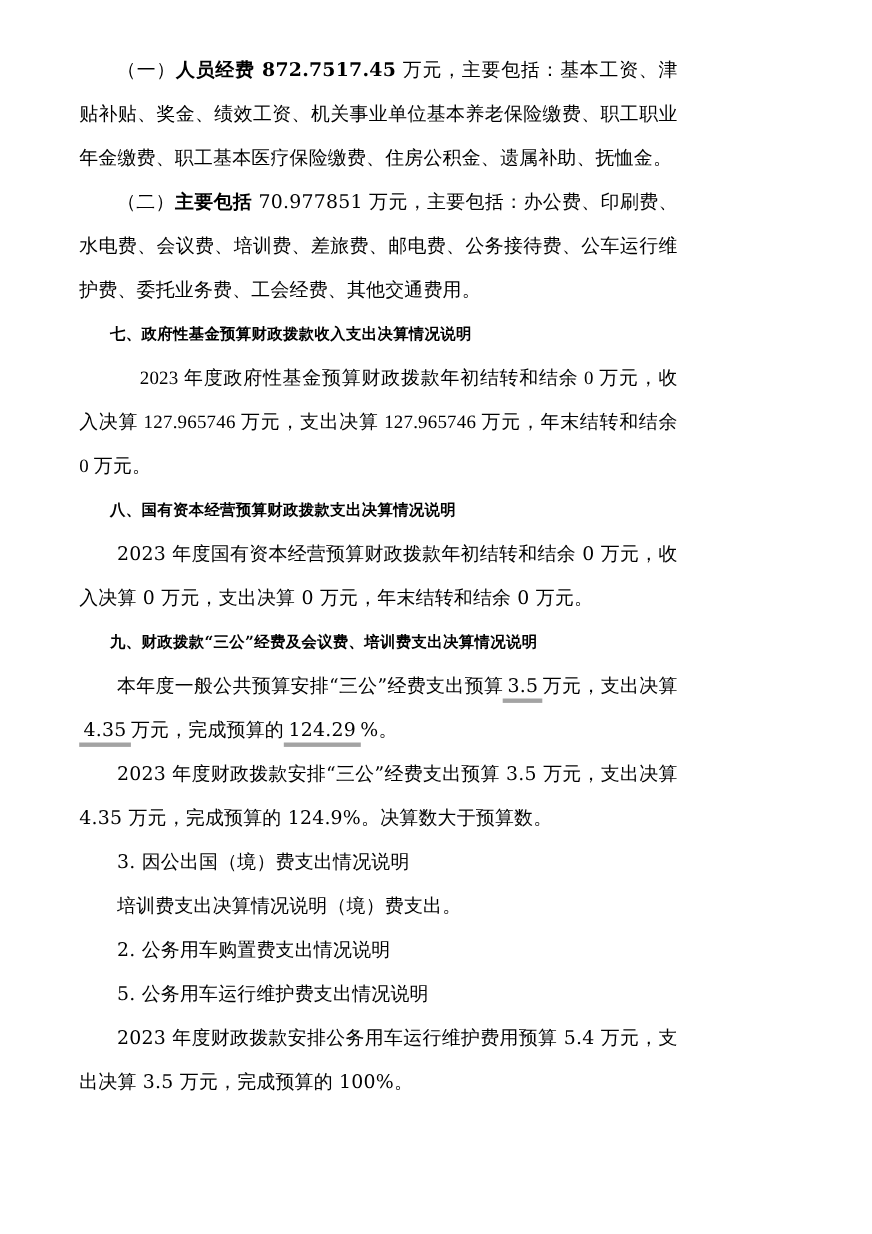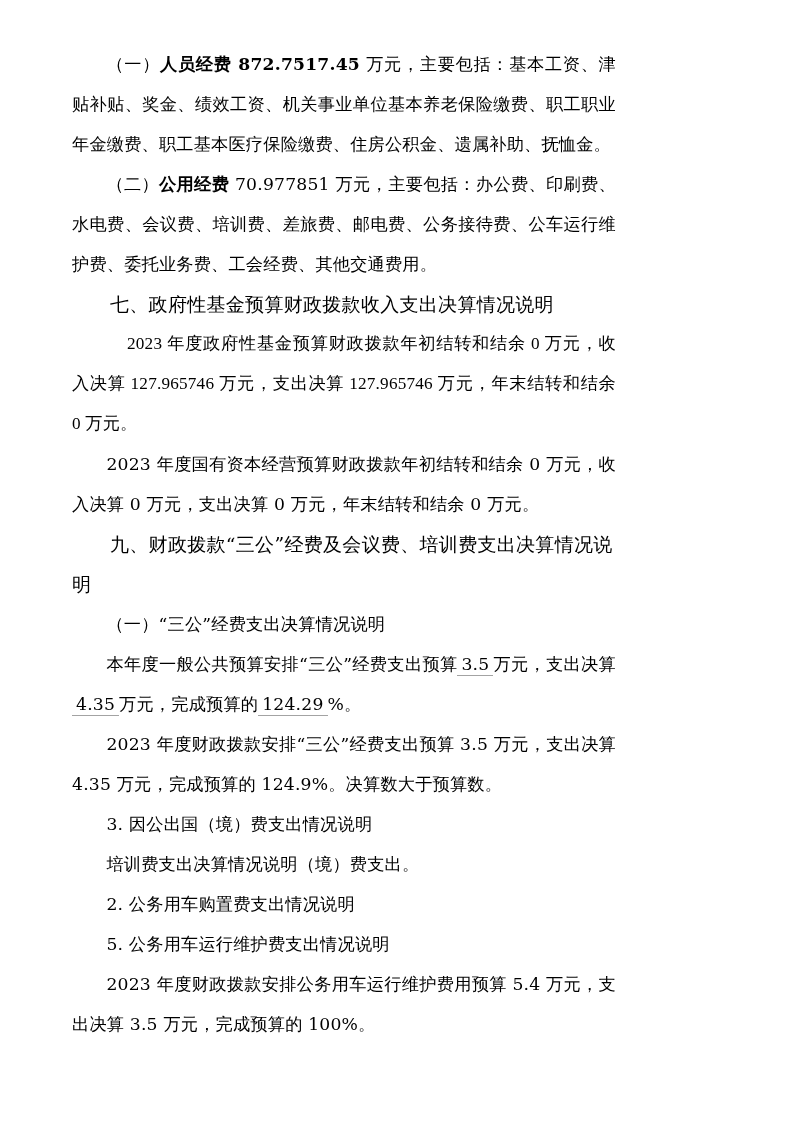--- a/index.html
+++ b/index.html
@@ -30,61 +30,61 @@
     letter-spacing: 0.2px;
   }
   .indent {
     text-indent: 2em;
   }
   .indent3 {
     text-indent: 3.2em;
     font-family: Liberation Serif, serif;
   }
   .heading {
-    font-size: 19px;
+    font-size: 14px;
     line-height: 40px;
-    font-weight: normal;
+    font-weight: bold;
     margin: 0;
     text-indent: 2em;
     letter-spacing: 0.3px;
   }
   .sub-bold {
     font-weight: bold;
   }
   .num {
     font-family: "DejaVu Serif", "Liberation Serif", serif;
   }
   .uline {
-    border-bottom: 1px solid #a3a3a3;
+    border-bottom: 4px solid #a3a3a3;
     padding: 0 4px 1px 4px;
   }
 </style>
 </head>
 <body>
 
 <div class="page">
 
   <p class="para indent">
     <span>（一）</span><span class="sub-bold">人员经费 872.7517.45</span><span> 万元，主要包括：基本工资、津贴补贴、奖金、绩效工资、机关事业单位基本养老保险缴费、职工职业年金缴费、职工基本医疗保险缴费、住房公积金、遗属补助、抚恤金。</span>
   </p>
 
   <p class="para indent">
-    <span>（二）</span><span class="sub-bold">公用经费</span><span> 70.977851 万元，主要包括：办公费、印刷费、水电费、会议费、培训费、差旅费、邮电费、公务接待费、公车运行维护费、委托业务费、工会经费、其他交通费用。</span>
+    <span>（二）</span><span class="sub-bold">主要包括</span><span> 70.977851 万元，主要包括：办公费、印刷费、水电费、会议费、培训费、差旅费、邮电费、公务接待费、公车运行维护费、委托业务费、工会经费、其他交通费用。</span>
   </p>
 
   <p class="heading">七、政府性基金预算财政拨款收入支出决算情况说明</p>
 
   <p class="para indent3">2023 年度政府性基金预算财政拨款年初结转和结余 0 万元，收入决算 127.965746 万元，支出决算 127.965746 万元，年末结转和结余 0 万元。</p>
 
+  <p class="heading">八、国有资本经营预算财政拨款支出决算情况说明</p>
 
   <p class="para indent">2023 年度国有资本经营预算财政拨款年初结转和结余 0 万元，收入决算 0 万元，支出决算 0 万元，年末结转和结余 0 万元。</p>
 
   <p class="heading">九、财政拨款“三公”经费及会议费、培训费支出决算情况说明</p>
 
-  <p class="para indent">（一）“三公”经费支出决算情况说明</p>
 
   <p class="para indent">
     <span>本年度一般公共预算安排“三公”经费支出预算</span><span class="uline num">3.5</span><span>万元，支出决算</span><span class="uline num">4.35</span><span>万元，完成预算的</span><span class="uline num">124.29</span><span>%。</span>
   </p>
 
   <p class="para indent">2023 年度财政拨款安排“三公”经费支出预算 3.5 万元，支出决算 4.35 万元，完成预算的 124.9%。决算数大于预算数。</p>
 
   <p class="para indent">3. 因公出国（境）费支出情况说明</p>
 
   <p class="para indent">培训费支出决算情况说明（境）费支出。</p>

